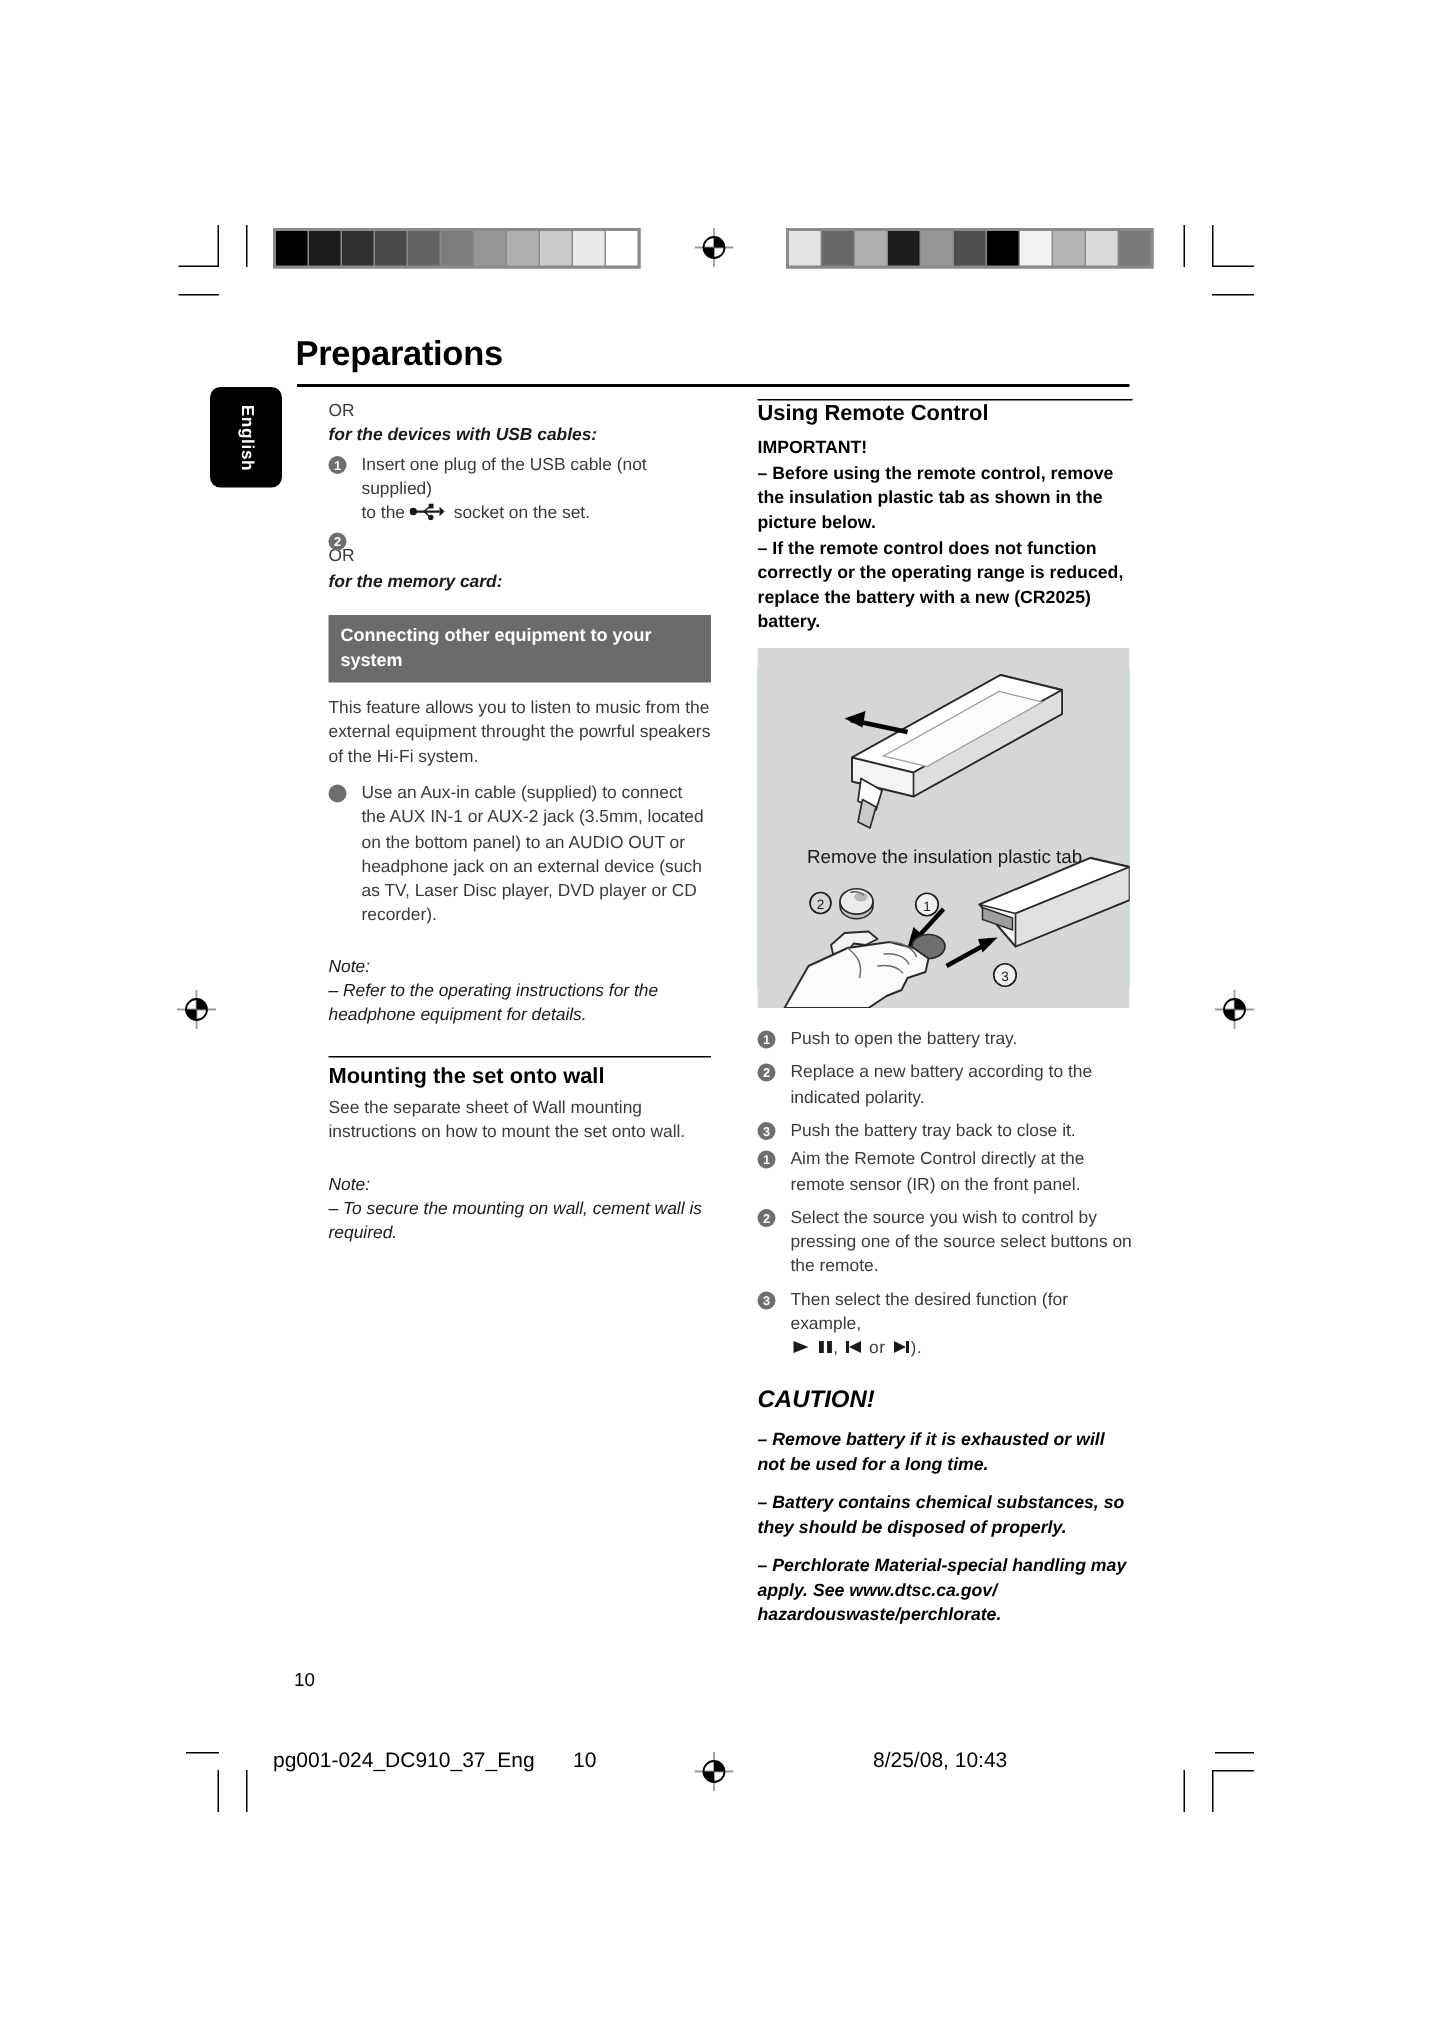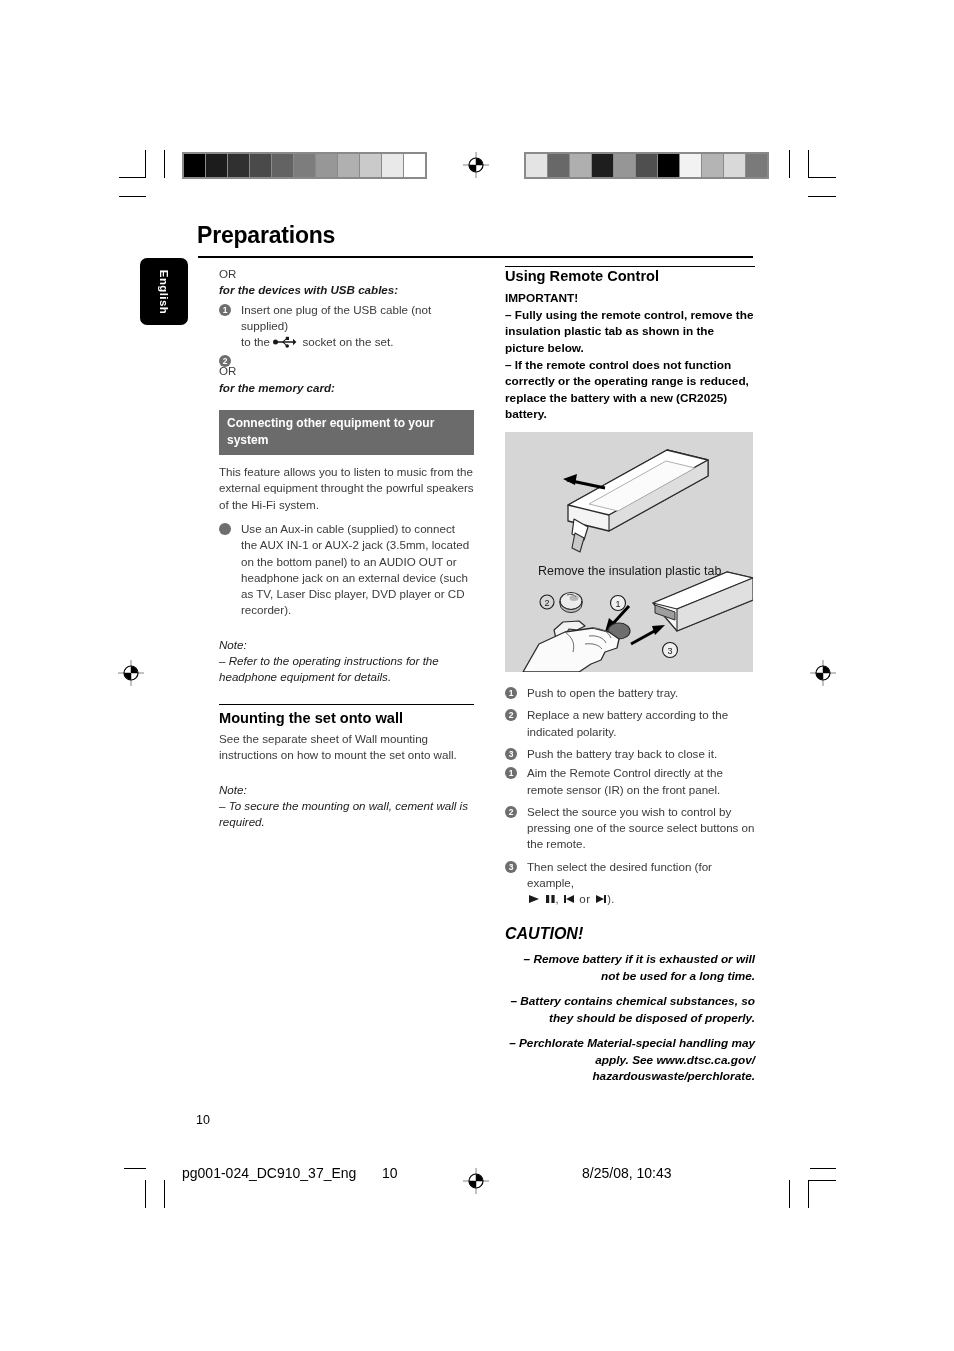--- a/index.html
+++ b/index.html
@@ -173,21 +173,20 @@
     color: #000;
     font-size: 16px;
   }
   .caution-p {
     font-weight: bold;
     font-style: italic;
     color: #000;
     font-size: 11.8px;
     line-height: 16.6px;
     margin-top: 9px;
-    text-align: right;
   }
 
   
   #figure {
     margin-top: 9px;
     width: 248px;
     height: 240px;
     background: #5eead4;
     position: relative;
     border-radius: 15px;
@@ -385,21 +384,21 @@
       <div class="p italic">Note:</div>
       <div class="p italic">–  To secure the mounting on wall, cement wall is required.</div>
     </div>
   </div>
 
   <div class="col" id="col-right">
 
     <div class="h2-right">Using Remote Control</div>
 
     <div class="important">IMPORTANT!</div>
-    <div class="important">–  Fully using the remote control, remove the insulation plastic tab as shown in the picture below.</div>
+    <div class="important">–  Before using the remote control, remove the insulation plastic tab as shown in the picture below.</div>
     <div class="important">–  If the remote control does not function correctly or the operating range is reduced, replace the battery with a new (CR2025) battery.</div>
 
     <div id="figure">
       <svg width="248" height="240" viewBox="0 0 248 240">
         <rect x="0" y="0" width="248" height="240" fill="#d6d6d6"></rect>
 
         <g>
 
           <path d="M63 73 L162 18 L203 28 L203 44 L104 99 L63 89 Z" fill="#f4f4f4" stroke="#2a2a2a" stroke-width="1.3" stroke-linejoin="round"></path>
           <path d="M63 73 L162 18 L203 28 L104 83 Z" fill="#ffffff" stroke="#2a2a2a" stroke-width="1.3" stroke-linejoin="round"></path>

